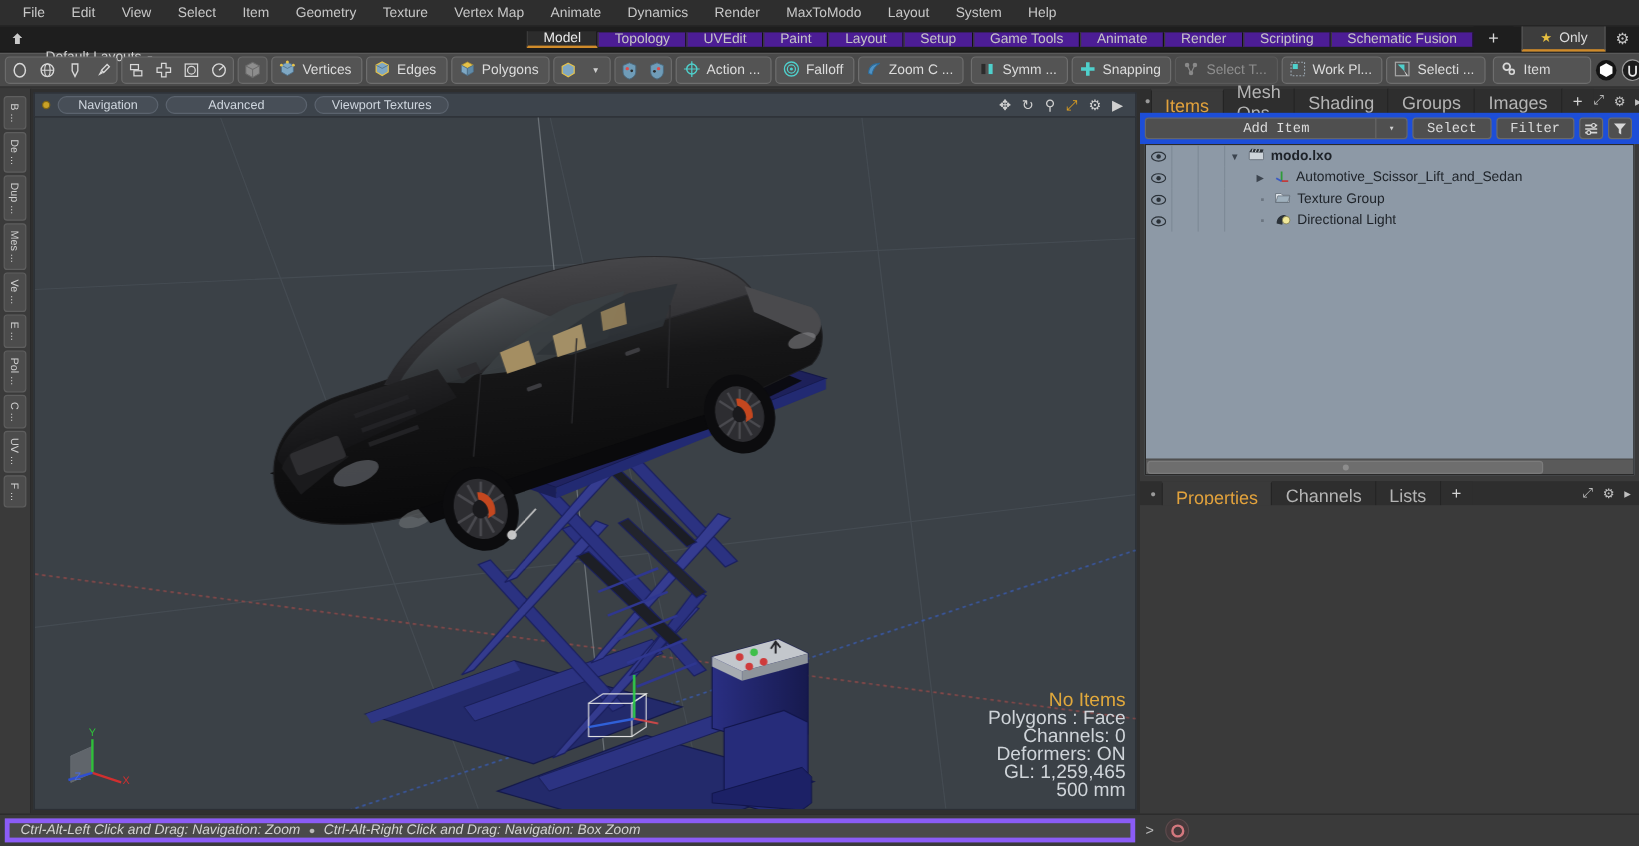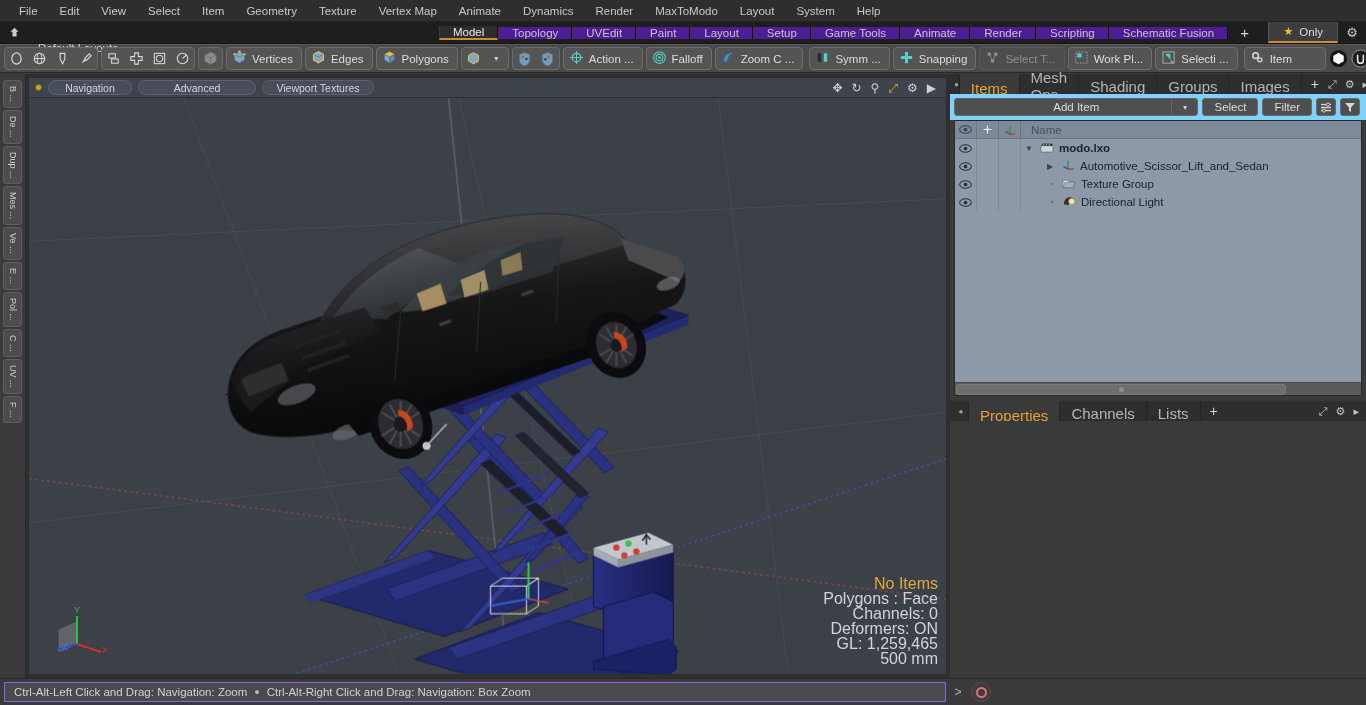--- a/index.html
+++ b/index.html
@@ -131,21 +131,21 @@
   }
   .ptabs .pdot { width: 14px; display:flex; align-items:center; justify-content:center; color:#9a9a9a; font-size:8px;}
   .ptab {
     display: flex; align-items: center; padding: 12px 11px; font-size: 15px; color: #b4b4b4;
     background: #2e2e2e; border-right: 1px solid #242424;
   }
   .ptab.active { color: #e2a23c; background: #3a3a3a; border-top: 2px solid #3a3a3a; border-left:1px solid #242424; }
   .ptab.plus { color:#d5d5d5; font-size:14px; padding:0 9px; border-right:none; }
   .ptabs-right { margin-left:auto; display:flex; align-items:center; gap:8px; padding-right:7px; color:#c0c0c0; font-size:11px; }
 
-  .addrow { display: flex; align-items: center; gap: 4px; padding: 4px 6px 4px 4px; background:#7dd3fc; }
+  .addrow { display: flex; align-items: center; gap: 4px; padding: 4px 6px 4px 4px; background:#1d4ed8;font-family:Liberation Mono, monospace; }
   .additem {
     flex: 1; height: 18px; background: #4f4f4f; border: 1px solid #666; border-radius: 3px;
     display: flex; align-items: center; justify-content: center; color: #dcdcdc; font-size: 11.5px;
     position: relative;
   }
   .additem .dd {
     position: absolute; right: 0; top: -1px; bottom: -1px; width: 26px;
     border-left: 1px solid #666; display:flex; align-items:center; justify-content:center;
     color:#d0d0d0; font-size:8px;
   }
@@ -183,22 +183,22 @@
 
   .ptabs2 { margin-top: 5px; }
   .propbody { flex: 1; background: #3a3a3a; }
 
   
   .statusbar {
     position: absolute; left: 0; right: 0; bottom: 0; height: 27px; background: #3a3a3a;
     display: flex; align-items: center; border-top: 1px solid #2a2a2a;
   }
   .sb-left {
-    flex: 1; height: 20px; margin: 0 4px; background: #4a4a4a; border: 1px solid #8b5cf6;
-    display: flex; align-items: center; padding-left: 9px; color: #d2d2d2; font-size: 11.5px;
+    flex: 1; height: 20px; margin: 0 4px; background: #4a4a4a; border: 4px solid #8b5cf6;
+    display: flex; align-items: center; padding-left: 9px; color: #d2d2d2; font-size: 11.5px; font-style: italic;
   }
   .sb-left .bul { margin: 0 7px; color:#b8b8b8; font-size:9px; }
   .sb-right { width: 416px; display: flex; align-items: center; gap: 5px; padding-right: 6px; }
   .sb-prompt { width: 16px; text-align:center; color:#b6b6b6; font-size: 12px; }
   .cmdinput {
     flex: 1; height: 19px; background: #94a0ac; border: 1px solid #6f7b87; border-radius: 4px;
     color: #5c6670; font-size: 11.5px; padding-left: 9px; display:flex; align-items:center;
   }
   .recbtn {
     width: 20px; height: 20px; border-radius: 50%; background: #46393b;
@@ -800,41 +800,20 @@
             </svg>
         </div>
         <div class="iconbtn">
           <svg width="12" height="11" viewBox="0 0 12 11">
               <path d="M1 1 h10 l-4 4.5 v4.5 l-2 -1.2 v-3.3 z" fill="#d8d8d8"></path>
             </svg>
         </div>
       </div>
 
       <div class="itemlist">
-        <div class="ilhead">
-          <div class="ilh-col" style="width:22px">
-            <svg width="13" height="9" viewBox="0 0 14 9">
-                <ellipse cx="7" cy="4.5" rx="6.3" ry="4" fill="none" stroke="#3a424c" stroke-width="1.1"></ellipse>
-                <circle cx="7" cy="4.5" r="2" fill="#3a424c"></circle>
-              </svg>
-          </div>
-          <div class="ilh-col" style="width:22px">
-            <svg width="11" height="11" viewBox="0 0 12 12">
-                <path d="M4.8 1 h2.4 v3.8 h3.8 v2.4 h-3.8 v3.8 h-2.4 v-3.8 h-3.8 v-2.4 h3.8 z" fill="#e9edf1" stroke="#5b6570" stroke-width="0.7"></path>
-              </svg>
-          </div>
-          <div class="ilh-col" style="width:22px">
-            <svg width="12" height="12" viewBox="0 0 12 12">
-                <line x1="6" y1="10" x2="6" y2="2" stroke="#2f9b3a" stroke-width="1.5"></line>
-                <line x1="6" y1="10" x2="11" y2="10" stroke="#c23b3b" stroke-width="1.5"></line>
-                <line x1="6" y1="10" x2="1.5" y2="7.5" stroke="#3a5ac2" stroke-width="1.5"></line>
-              </svg>
-          </div>
-          <div class="ilh-name">Name</div>
-        </div>
 
         <div class="ilbody">
 
           <div class="irow">
             <div class="ir-eye">
               <svg width="13" height="9" viewBox="0 0 14 9">
                   <ellipse cx="7" cy="4.5" rx="6.3" ry="4" fill="none" stroke="#2b3239" stroke-width="1.1"></ellipse>
                   <circle cx="7" cy="4.5" r="2" fill="#2b3239"></circle>
                 </svg>
             </div>

